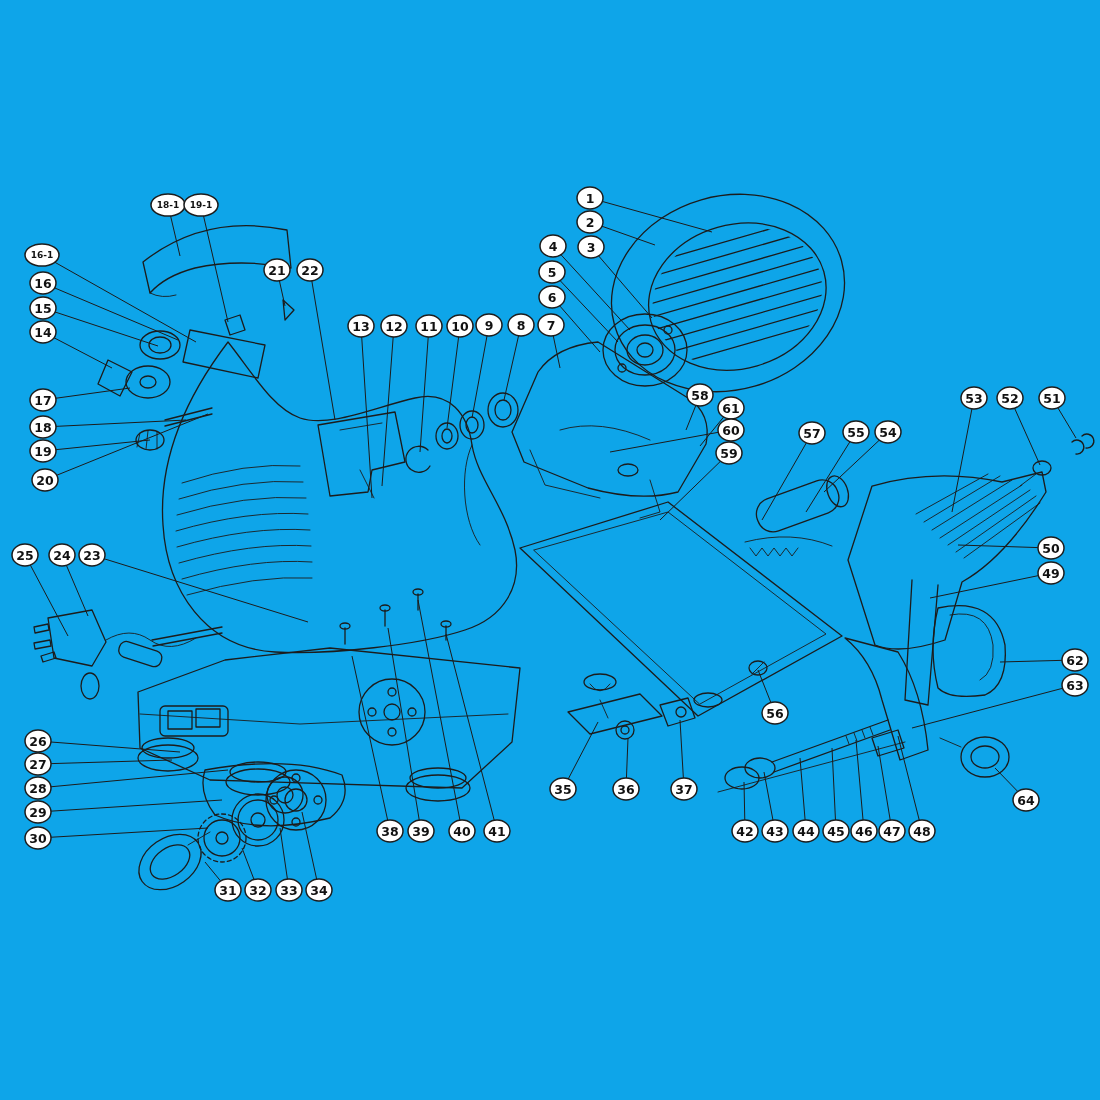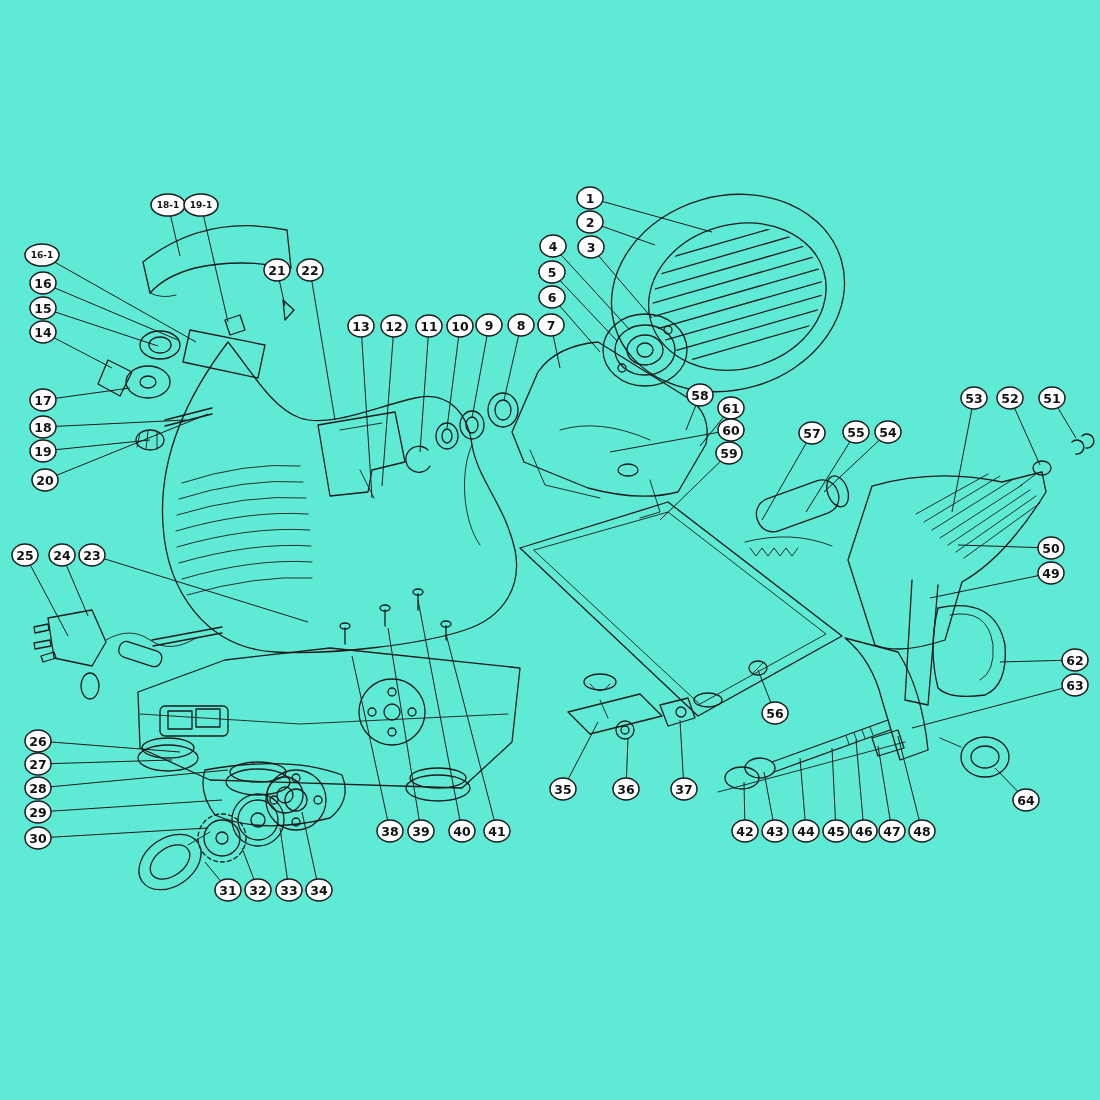--- a/index.html
+++ b/index.html
@@ -1,16 +1,16 @@
 <!DOCTYPE html>
 <html><head>
 <meta charset="utf-8">
 <style>
   html,body{margin:0;padding:0;background:#ffffff;}
-  .page{position:relative;width:1100px;height:1100px;background:#5eead4;overflow:hidden;
+  .page{position:relative;width:1100px;height:1100px;background:#0ea5e9;overflow:hidden;
         font-family:"DejaVu Sans", sans-serif;}
   svg{display:block;}
   .art{stroke:#1c1c1c;fill:none;stroke-width:1.3;stroke-linecap:round;stroke-linejoin:round;}
   .art .thin{stroke-width:0.9;}
   .leader{stroke:#1c1c1c;stroke-width:1;fill:none;}
   .balloon{fill:#ffffff;stroke:#1c1c1c;stroke-width:1.5;}
   .balloon-text{fill:#111111;font-size:12.5px;font-weight:700;text-anchor:middle;
                 font-family:"DejaVu Sans", sans-serif;}
   .balloon-text.small{font-size:9px;}
 </style>

